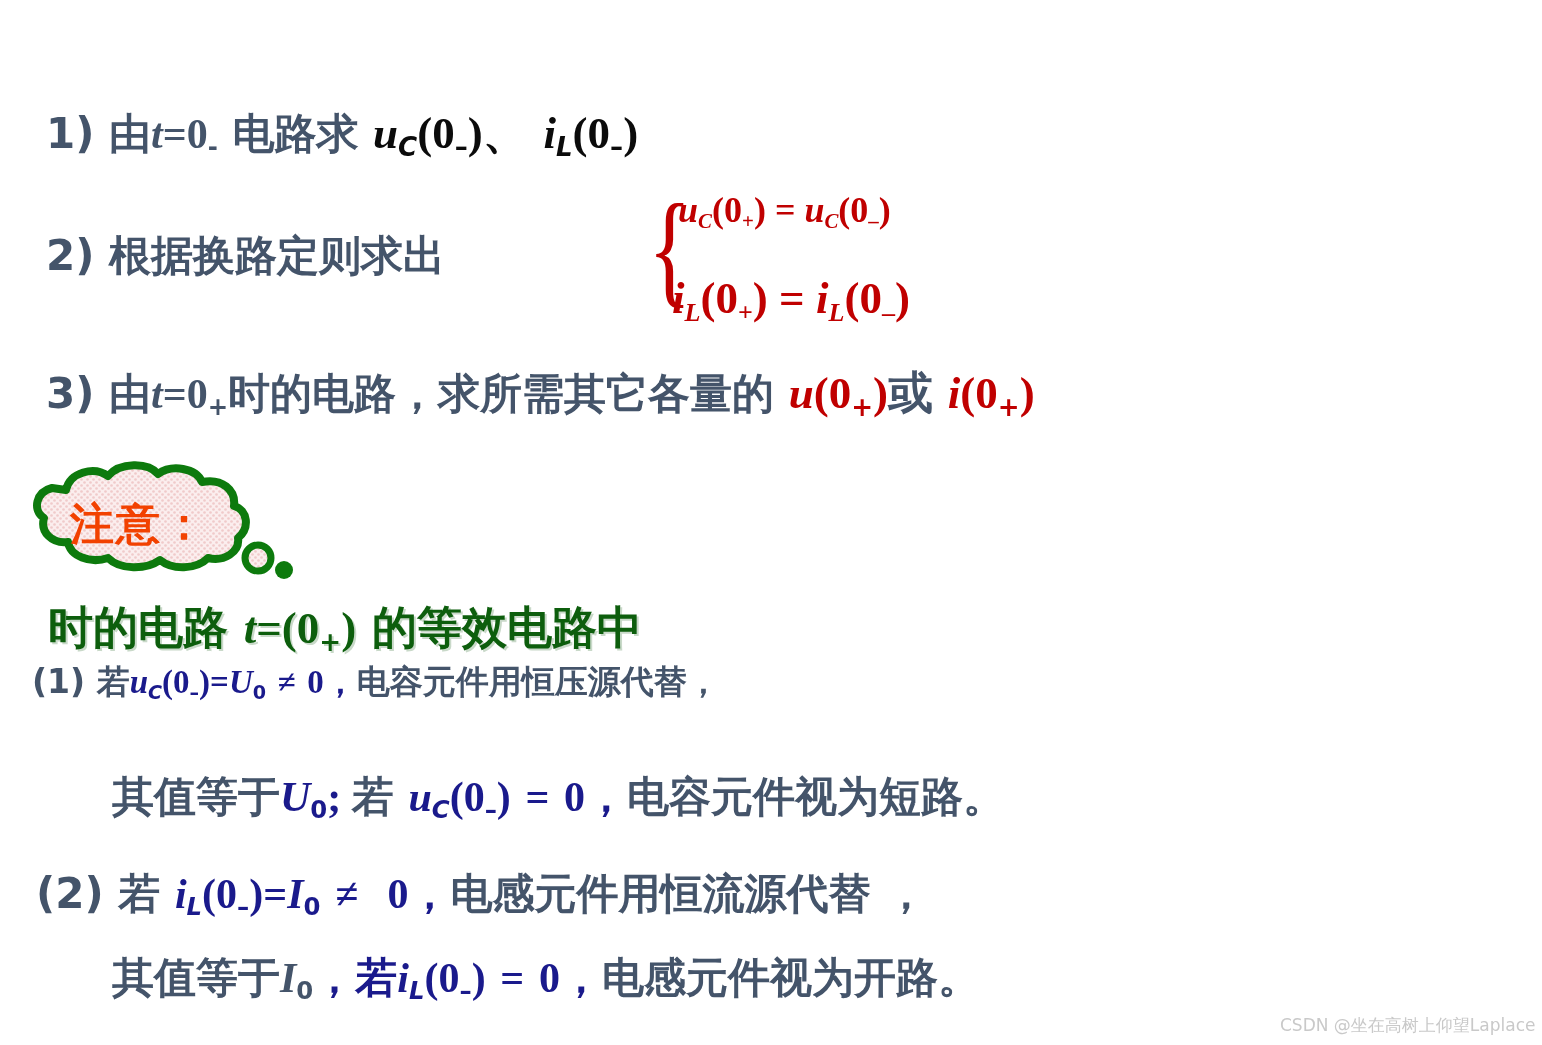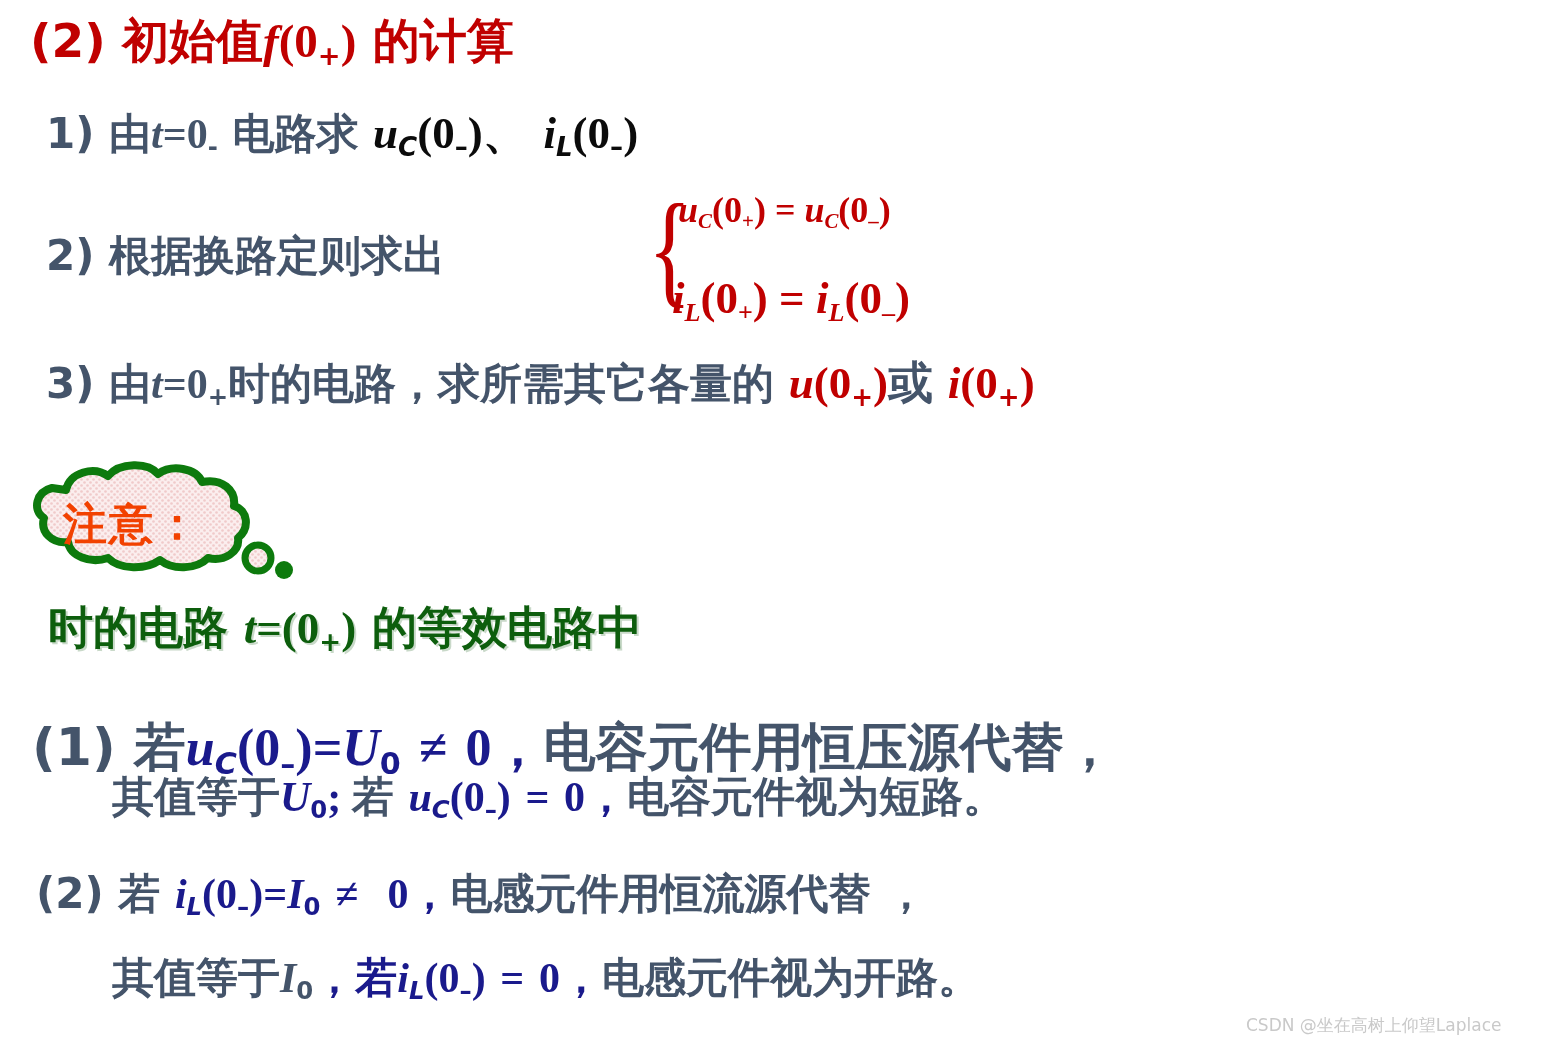--- a/index.html
+++ b/index.html
@@ -26,60 +26,55 @@
   .c-blue{color:#1a1a8c;}
   .c-green{color:#0d5e0d;}
   .c-orange{color:#f24100;}
 
   
   #title{left:30px;top:10px;font-size:47px;letter-spacing:0px;}
 
   
   #line1{left:46px;top:103px;font-size:42px;}
   #line2{left:46px;top:228px;font-size:42px;}
-  #line3{left:46px;top:353px;font-size:42px;text-align:right;}
+  #line3{left:46px;top:363px;font-size:42px;text-align:right;}
 
   .mathbig{font-size:45px;}
 
   
   #brace{left:648px;top:186px;font-size:126px;color:#c00000;
      font-family:"Liberation Serif","DejaVu Serif",serif;line-height:126px;
      transform:scaleX(.72);transform-origin:left center;font-weight:400;}
   #eq1{left:678px;top:189px;font-size:36px;}
   #eq2{left:672px;top:272px;font-size:45px;}
 
   
   #cloud{left:8px;top:460px;width:300px;height:120px;}
   #cloud svg{display:block;}
-  #cloud-text{left:63px;top:495px;font-size:44px;letter-spacing:2px;}
+  #cloud-text{left:70px;top:495px;font-size:44px;letter-spacing:2px;}
 
   
   #greenhead{left:48px;top:598px;font-size:45px;
      text-shadow:2px 2px 0 #c9d9c9;}
 
   
-  #b1a{left:32px;top:713px;font-size:52px;}
+  #b1a{left:32px;top:660px;font-size:33px;}
   #b1b{left:112px;top:769px;font-size:42px;}
   #b2a{left:36px;top:866px;font-size:42px;}
   #b2b{left:112px;top:950px;font-size:42px;}
 
   
-  #watermark{left:1246px;top:1014px;font-size:17px;color:#c9c9c9;
+  #watermark{left:1280px;top:1014px;font-size:17px;color:#c9c9c9;
      font-family:"DejaVu Sans","Liberation Sans",sans-serif;font-weight:400;}
 </style>
 </head>
 <body>
 
 <div class="slide">
 
-  <div class="abs cn c-red" id="title">
-    <span>(2)</span>
-    <span>初始值</span><span class="mathi">f</span><span class="mathu">(</span><span class="mathu">0</span><sub class="n">+</sub><span class="mathu">)</span>
-    <span>的计算</span>
-  </div>
 
   <div class="abs cn c-slate" id="line1">
     <span>1)</span>
     <span>由</span><span class="mathi">t</span><span class="mathu">=</span><span class="mathu">0</span><sub class="n">-</sub>
     <span>电路求</span>
     <span class="mathbig" style="color:#0b0b0b;">
       <span class="mathi">u</span><sub class="sm">C</sub><span class="mathu">(</span><span class="mathu">0</span><sub class="n">–</sub><span class="mathu">)</span><span class="cn">、</span>
       <span class="mathi">i</span><sub class="sm">L</sub><span class="mathu">(</span><span class="mathu">0</span><sub class="n">–</sub><span class="mathu">)</span>
     </span>
   </div>

